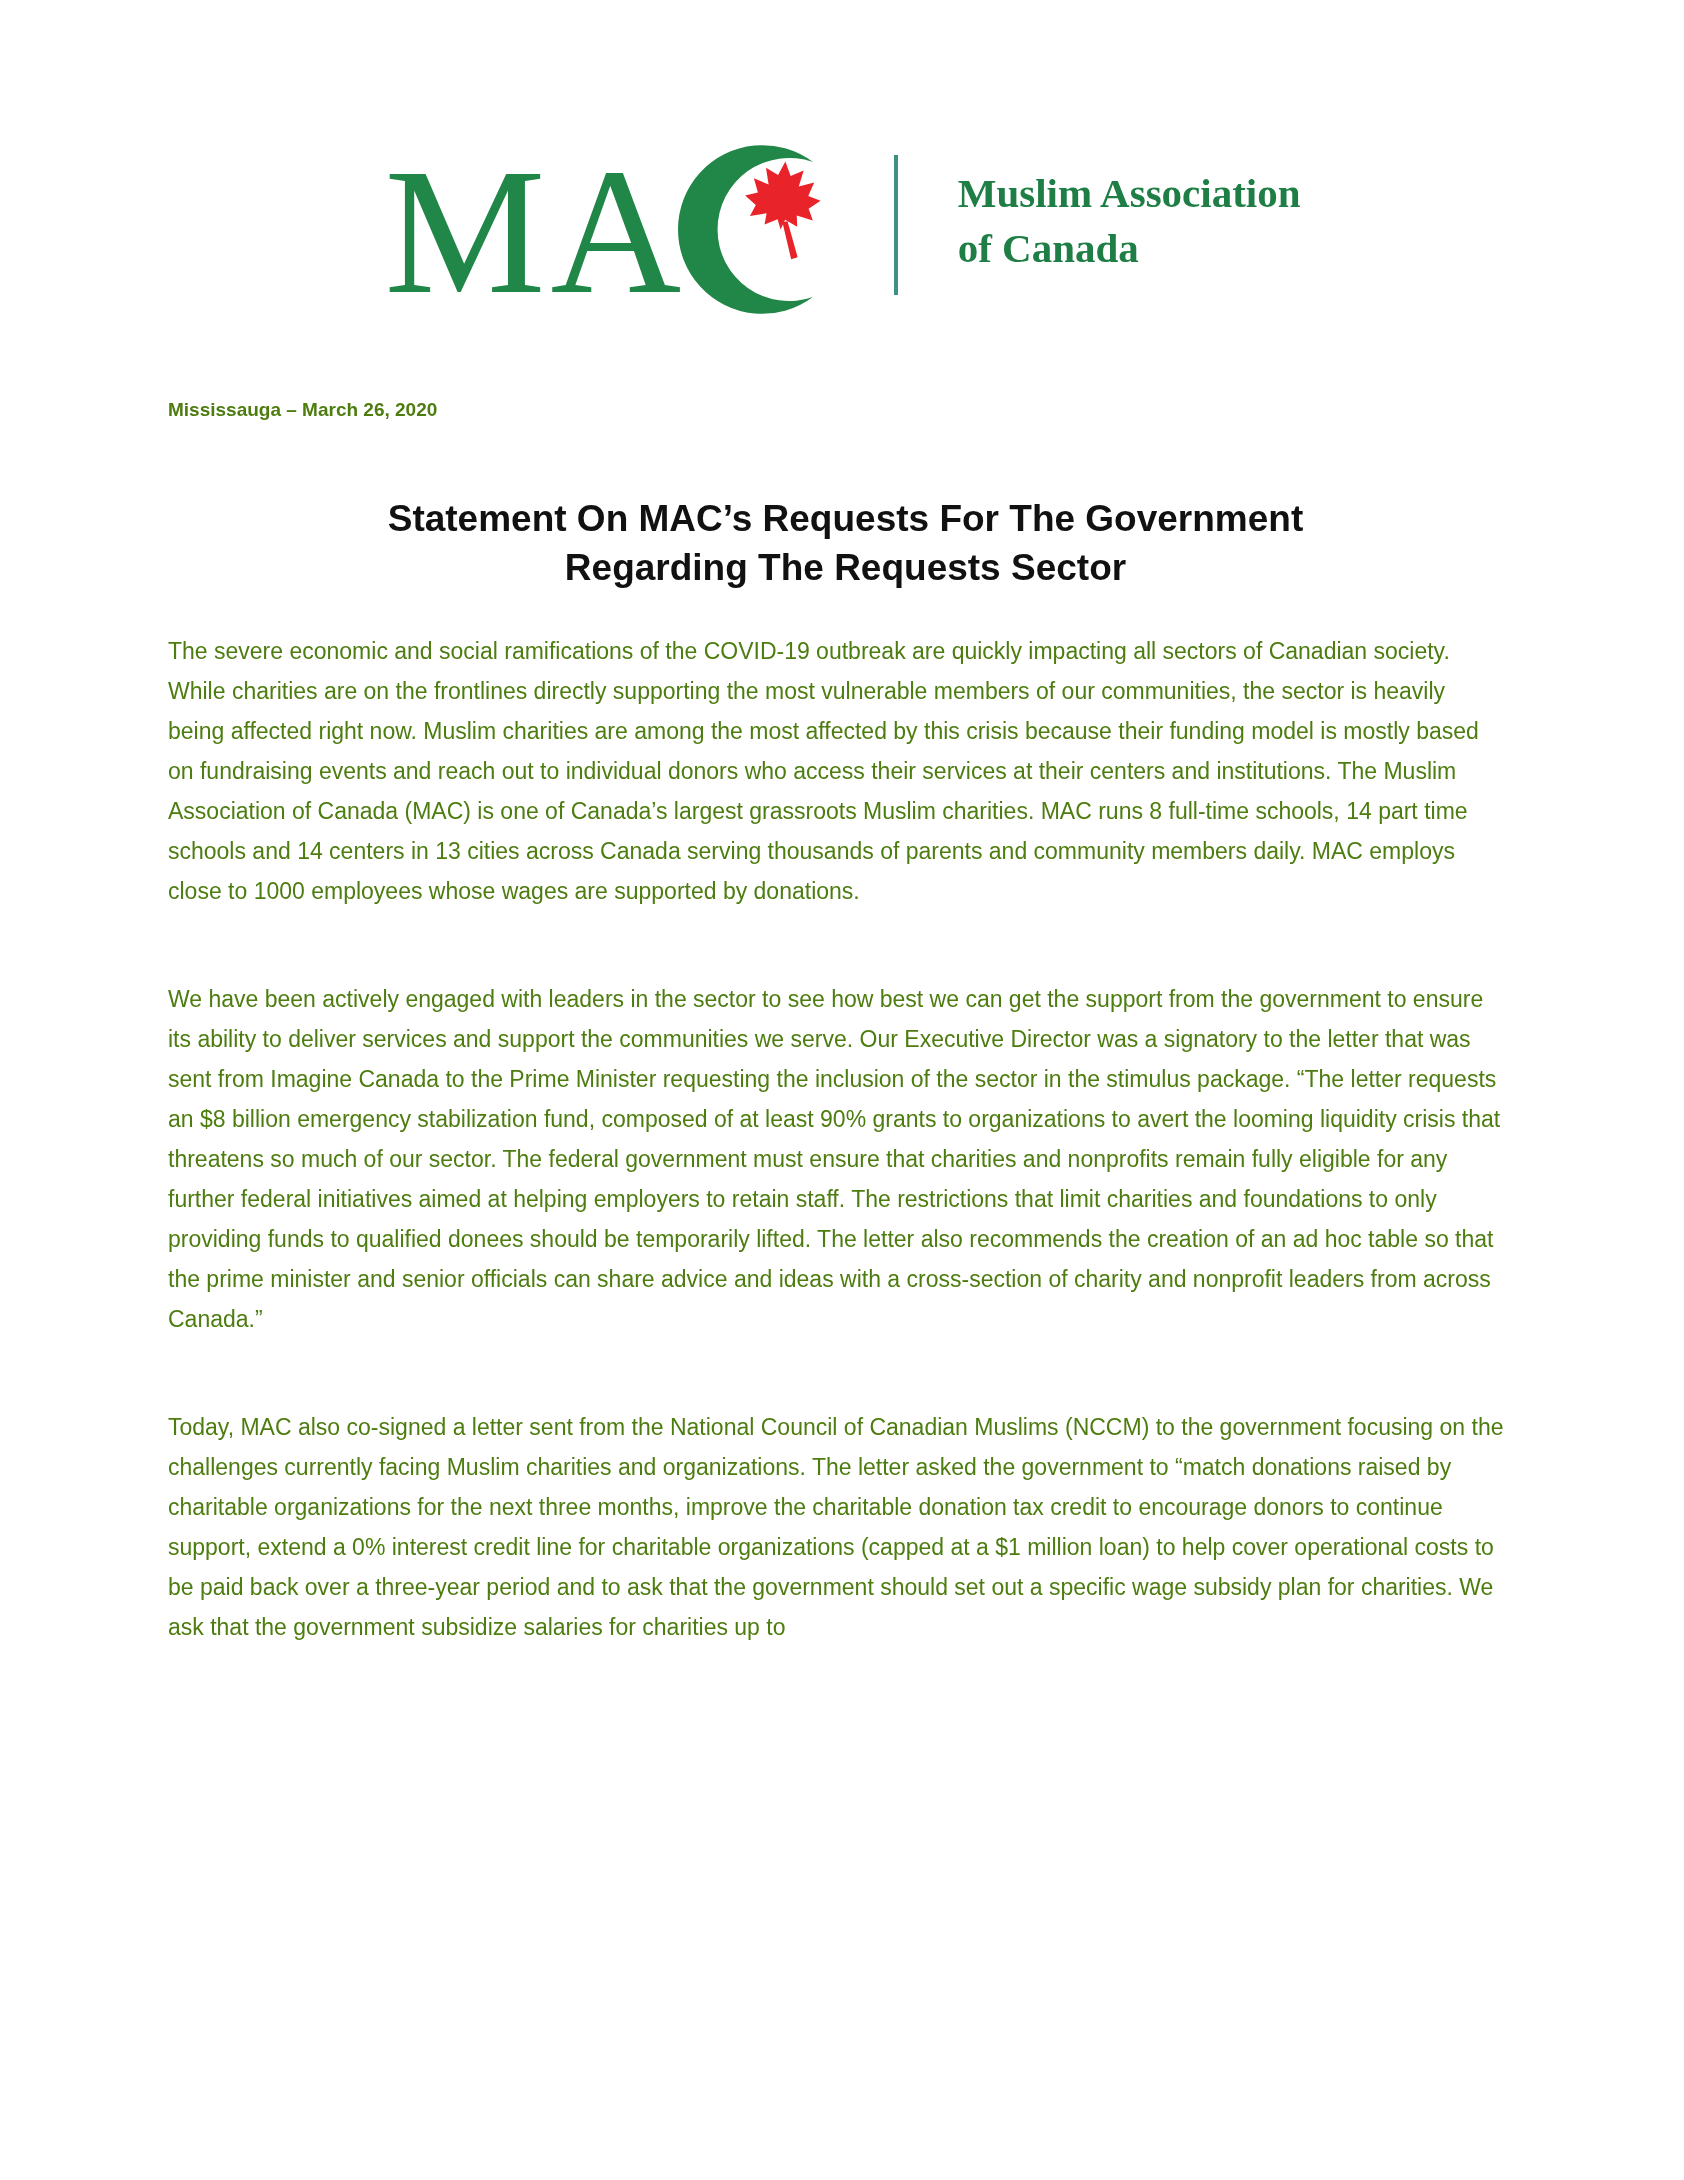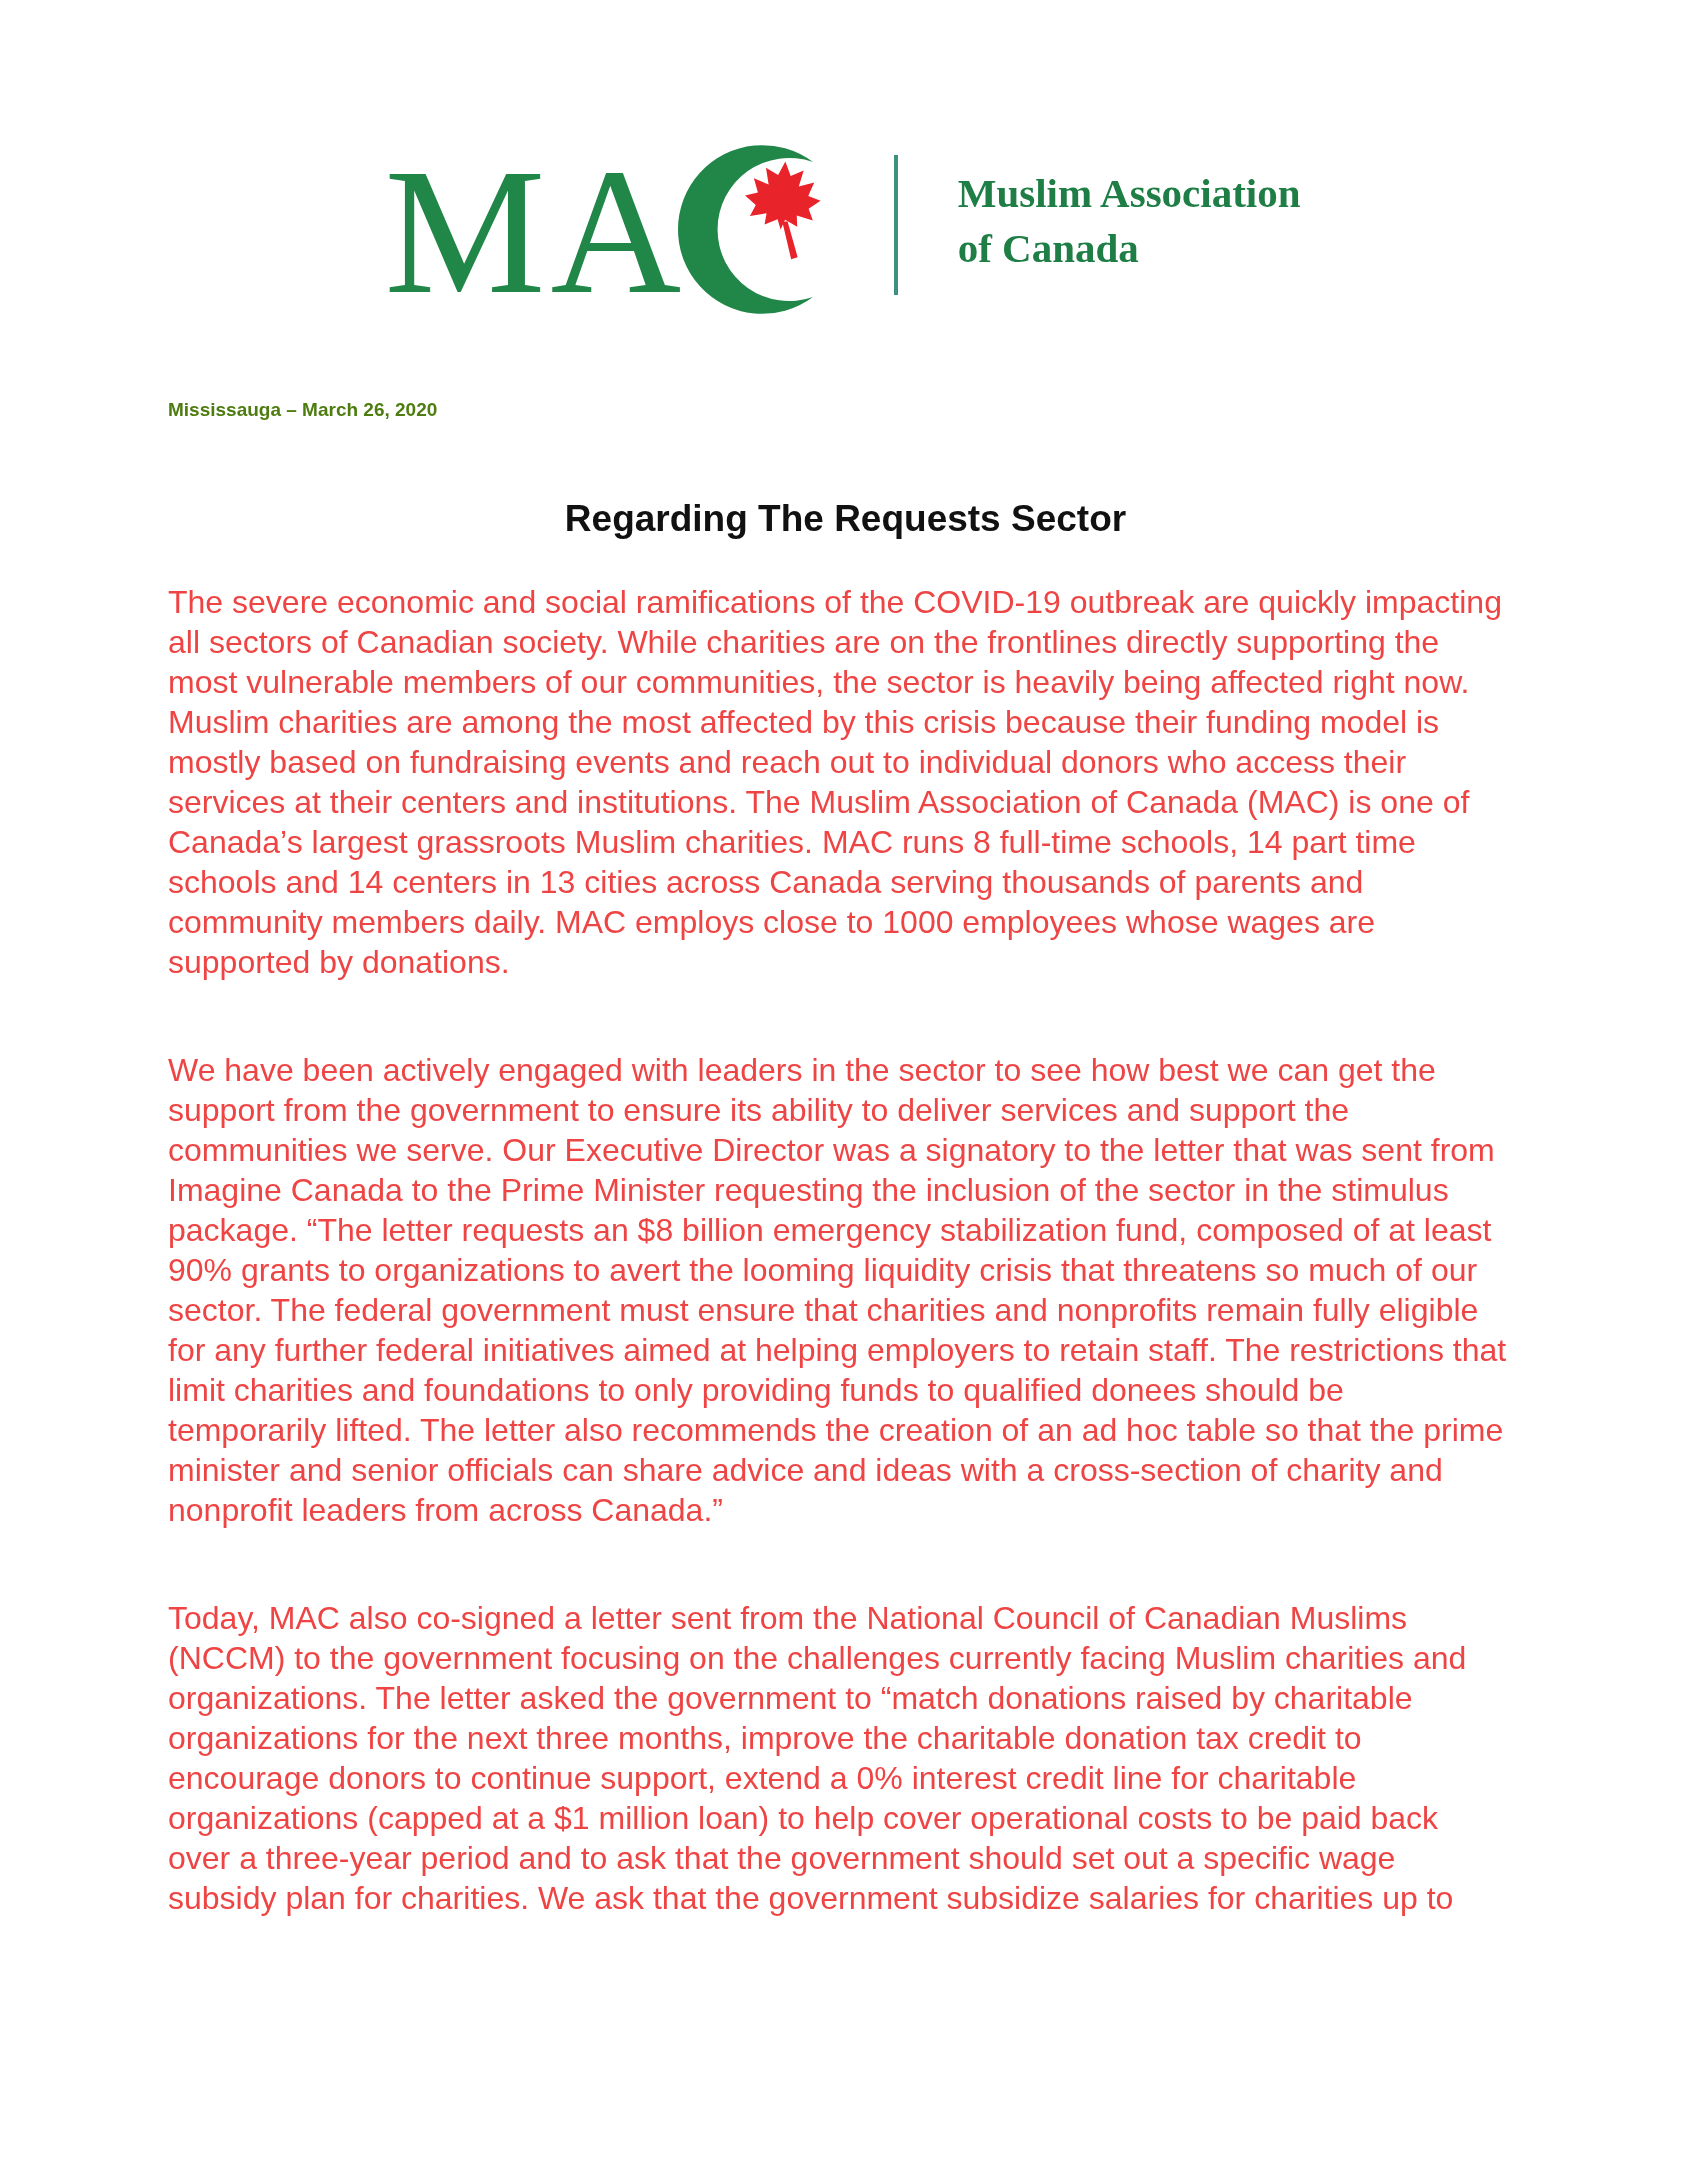--- a/index.html
+++ b/index.html
@@ -81,23 +81,23 @@
     font-size: 37px;
     line-height: 49px;
     color: #111111;
   }
   .doc-title .title-line { display: block; }
   .body-text {
     margin-top: 39px;
   }
   .body-text p {
     margin: 0 16px 68px 0;
-    font-size: 32px;
+    font-size: 23px;
     line-height: 40px;
-    color: #ef4444;
+    color: #4d7c0f;
   }
 </style>
 </head>
 <body>
 
 <div class="page">
 
   <div class="logo-row">
     <span class="mac-letters">MA</span>
     <svg class="crescent-svg" viewBox="0 0 200 240" aria-hidden="true">
@@ -112,20 +112,21 @@
       <span class="wordmark-line" style="display:block">Muslim Association</span>
       <span class="wordmark-line" style="display:block">of Canada</span>
     </div>
   </div>
 
   <div class="content">
 
     <div class="dateline">Mississauga – March 26, 2020</div>
 
     <h1 class="doc-title">
+      <span class="title-line">Statement On MAC’s Requests For The Government</span>
       <span class="title-line">Regarding The Requests Sector</span>
     </h1>
 
     <div class="body-text">
       <p>The severe economic and social ramifications of the COVID-19 outbreak are quickly impacting all sectors of Canadian society. While charities are on the frontlines directly supporting the most vulnerable members of our communities, the sector is heavily being affected right now. Muslim charities are among the most affected by this crisis because their funding model is mostly based on fundraising events and reach out to individual donors who access their services at their centers and institutions. The Muslim Association of Canada (MAC) is one of Canada’s largest grassroots Muslim charities. MAC runs 8 full-time schools, 14 part time schools and 14 centers in 13 cities across Canada serving thousands of parents and community members daily. MAC employs close to 1000 employees whose wages are supported by donations.</p>
       <p>We have been actively engaged with leaders in the sector to see how best we can get the support from the government to ensure its ability to deliver services and support the communities we serve. Our Executive Director was a signatory to the letter that was sent from Imagine Canada to the Prime Minister requesting the inclusion of the sector in the stimulus package. “The letter requests an $8 billion emergency stabilization fund, composed of at least 90% grants to organizations to avert the looming liquidity crisis that threatens so much of our sector. The federal government must ensure that charities and nonprofits remain fully eligible for any further federal initiatives aimed at helping employers to retain staff. The restrictions that limit charities and foundations to only providing funds to qualified donees should be temporarily lifted. The letter also recommends the creation of an ad hoc table so that the prime minister and senior officials can share advice and ideas with a cross-section of charity and nonprofit leaders from across Canada.”</p>
       <p>Today, MAC also co-signed a letter sent from the National Council of Canadian Muslims (NCCM) to the government focusing on the challenges currently facing Muslim charities and organizations. The letter asked the government to “match donations raised by charitable organizations for the next three months, improve the charitable donation tax credit to encourage donors to continue support, extend a 0% interest credit line for charitable organizations (capped at a $1 million loan) to help cover operational costs to be paid back over a three-year period and to ask that the government should set out a specific wage subsidy plan for charities. We ask that the government subsidize salaries for charities up to</p>
     </div>
 
   </div>

